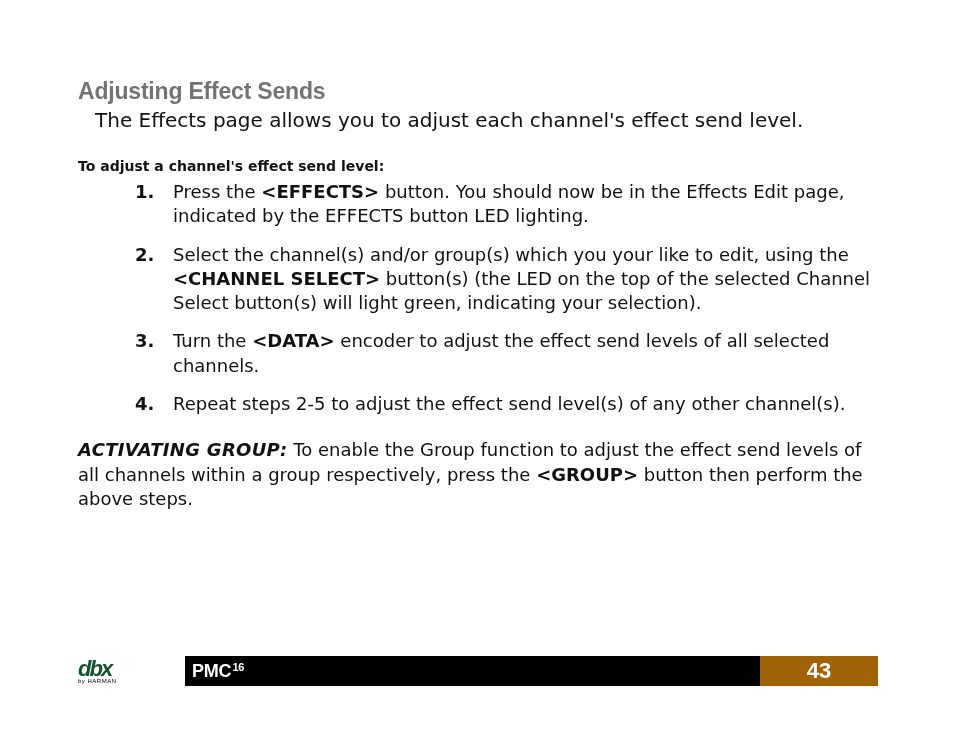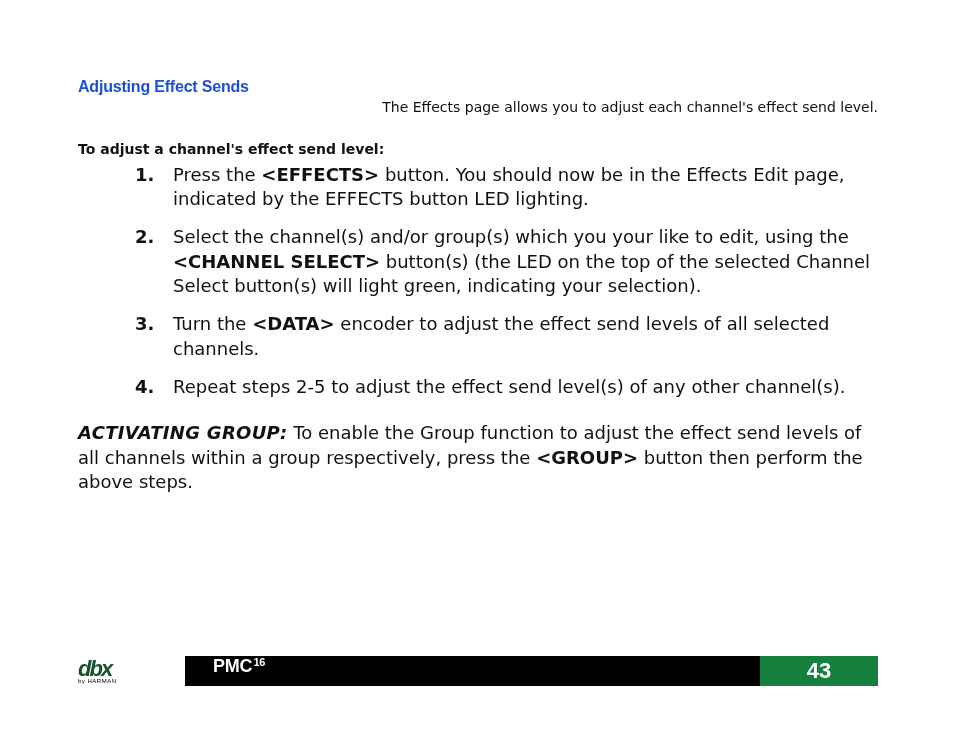--- a/index.html
+++ b/index.html
@@ -17,29 +17,28 @@
     position: absolute;
     left: 78px;
     top: 78px;
     width: 800px;
   }
   .heading {
     font-family: Arial, "Arial Narrow", Helvetica, sans-serif;
     font-stretch: condensed;
     letter-spacing: -0.2px;
     font-weight: 700;
-    font-size: 16px;
-    color: #1d4ed8;
+    font-size: 23px;
+    color: #737373;
     margin: 0 0 2px 0;
   }
   .intro {
-    font-size: 14px;
+    font-size: 20px;
     line-height: 1.35;
-    margin: 0 0 24px 0;
-    text-align: right;
+    margin: 0 0 24px 17px;
   }
   .subhead {
     font-size: 14px;
     font-weight: 700;
     margin: 0 0 6px 0;
   }
   ol.steps {
     list-style: none;
     margin: 0;
     padding: 0 0 0 95px;
@@ -77,22 +76,22 @@
   }
   .footer-black {
     position: absolute;
     left: 185px;
     top: 0;
     height: 30px;
     width: 575px;
     background: #000;
     color: #fff;
     display: flex;
-    align-items: flex-start;
-    padding-left: 28px;
+    align-items: center;
+    padding-left: 7px;
     box-sizing: border-box;
   }
   .footer-title {
     font-family: Arial, "Arial Narrow", Helvetica, sans-serif;
     font-stretch: condensed;
     font-weight: 700;
     font-size: 18px;
     letter-spacing: -0.2px;
     display: flex;
     align-items: baseline;
@@ -106,21 +105,21 @@
   }
   .footer-title .om {
     margin-left: 4px;
   }
   .footer-gray {
     position: absolute;
     left: 760px;
     top: 0;
     height: 30px;
     width: 118px;
-    background: #15803d;
+    background: #a16207;
     color: #fff;
     display: flex;
     align-items: center;
     justify-content: center;
     font-family: Arial, "Arial Narrow", Helvetica, sans-serif;
     font-stretch: condensed;
     font-weight: 700;
     font-size: 22px;
   }
   .logo {

